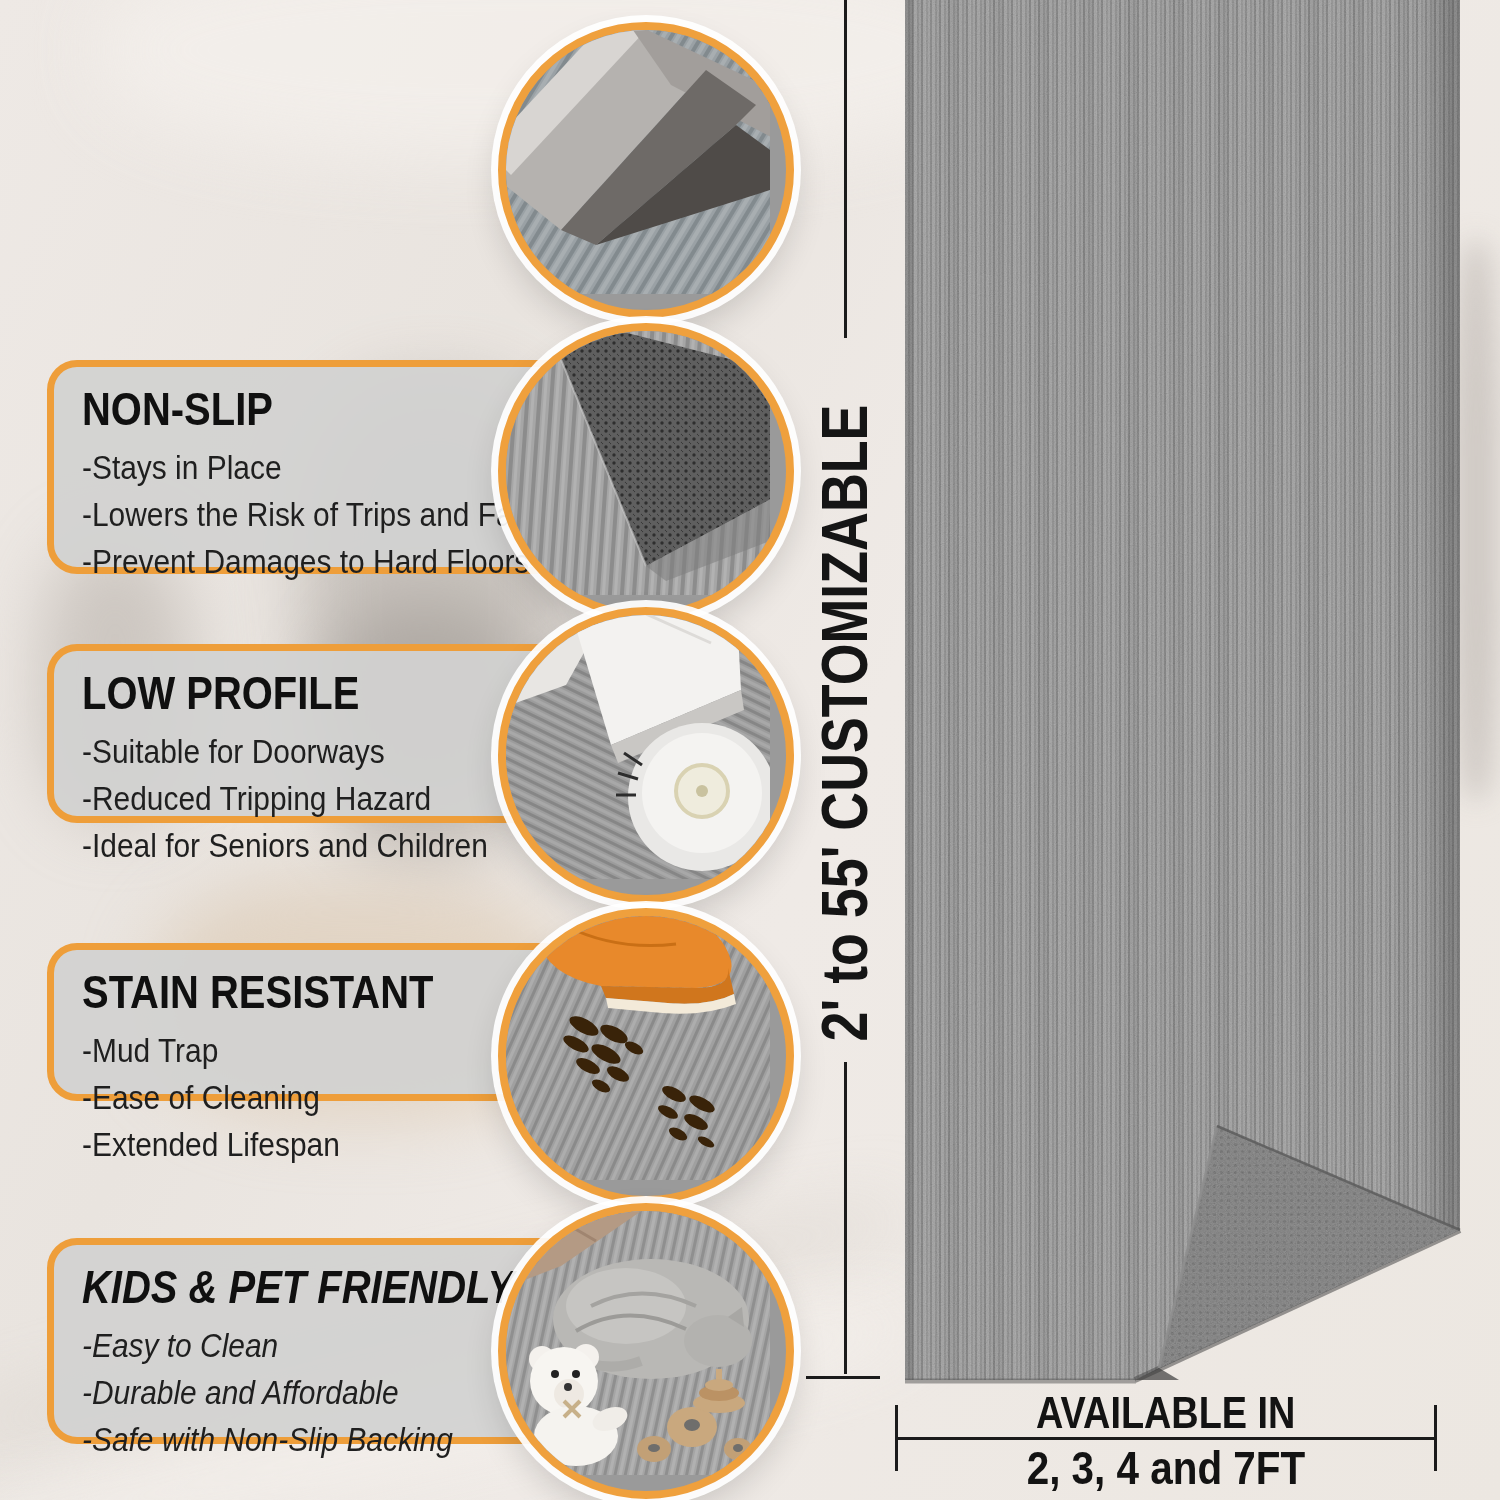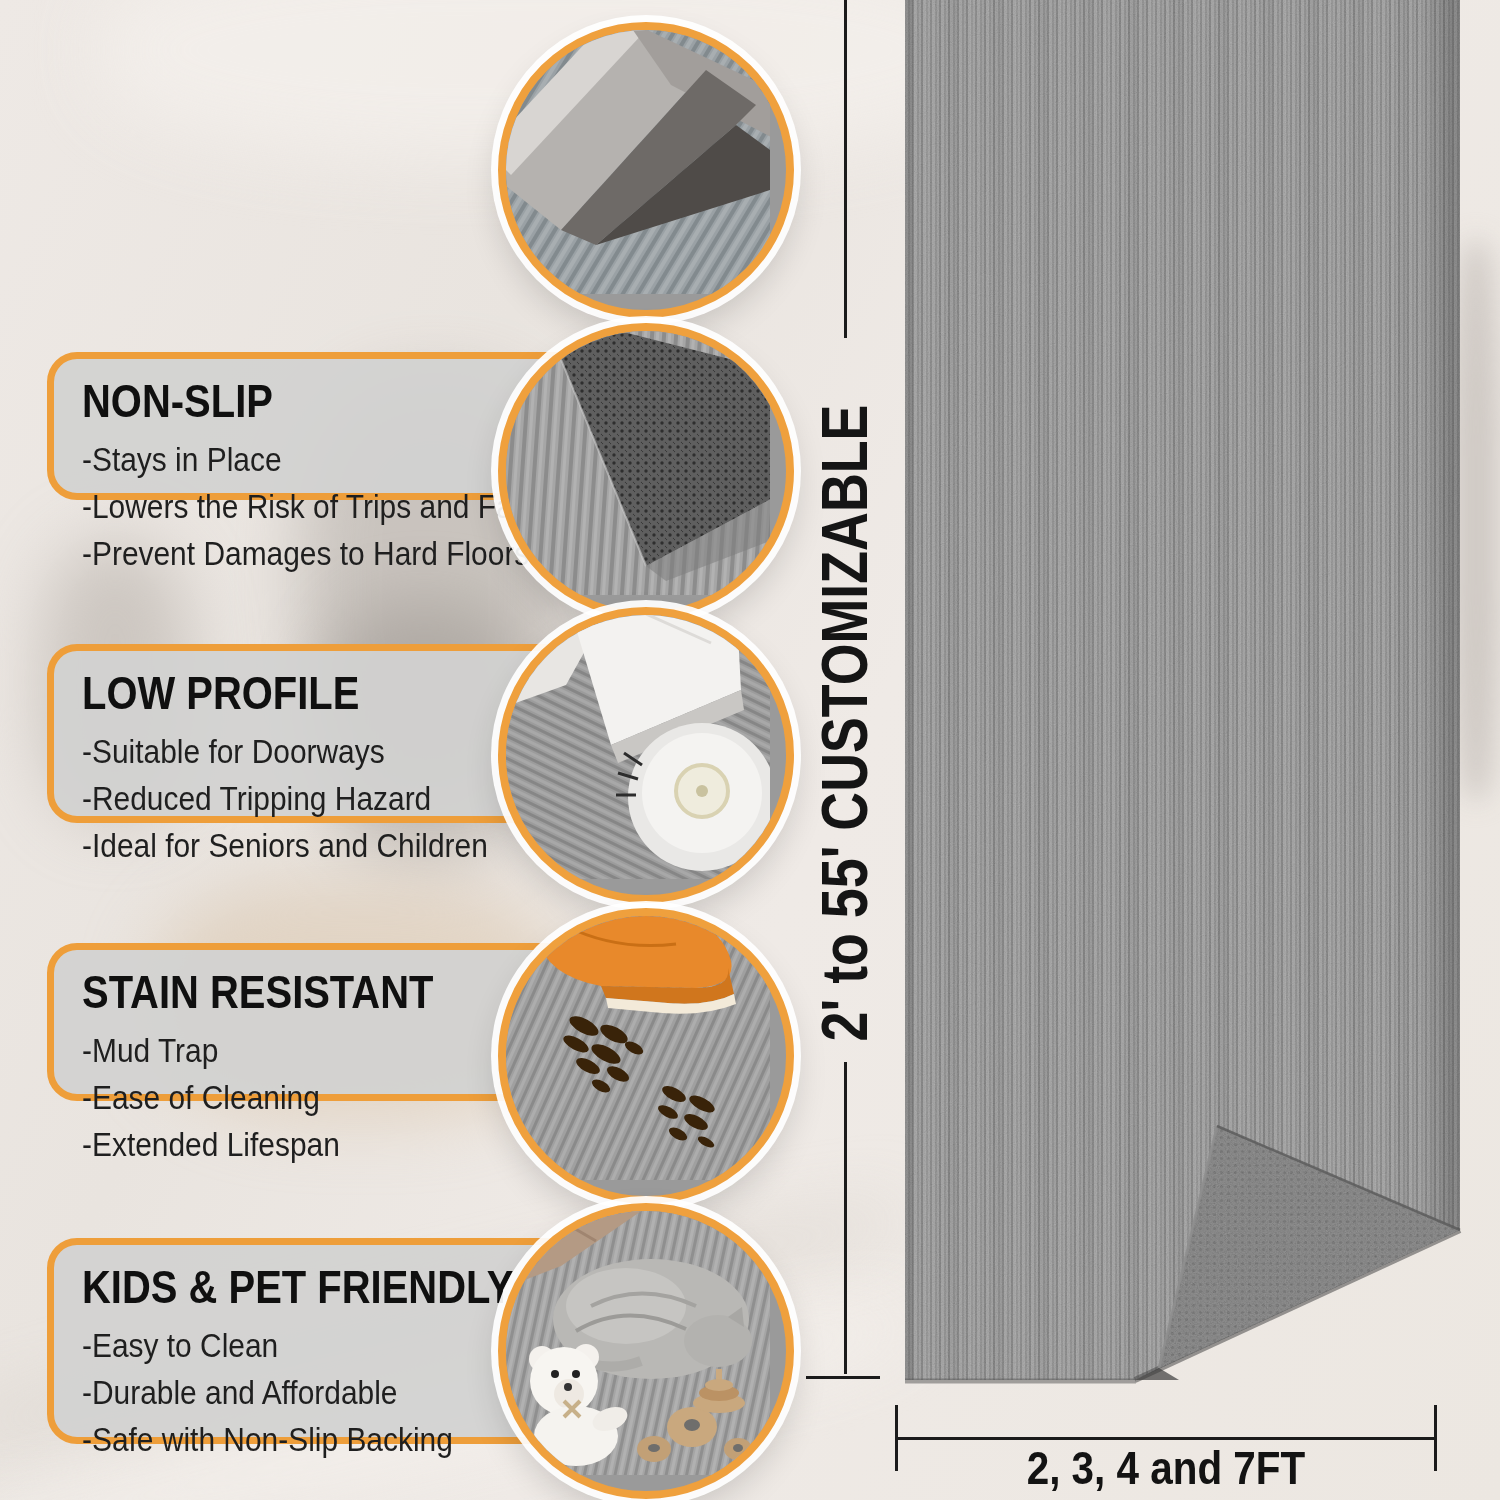--- a/index.html
+++ b/index.html
@@ -50,24 +50,24 @@
   }
   .fbox h2{
     margin:2px 0 8px 0;font-size:47px;font-weight:800;color:#101010;
     transform:scaleX(0.85);transform-origin:0 50%;white-space:nowrap;letter-spacing:0;
   }
   .fitem{
     font-size:34px;color:#1f1f1f;line-height:1.38;
     transform:scaleX(0.88);transform-origin:0 50%;white-space:nowrap;
   }
   .fb1{top:63px;height:193px;}
-  .fb2{top:352px;height:148px;}
+  .fb2{top:360px;height:214px;}
   .fb3{top:644px;height:179px;}
   .fb4{top:943px;height:158px;}
-  .fb5{top:1238px;height:206px;}
+  .fb5{top:1238px;height:206px;font-style:italic;}
 
   
   .pcircle{
     position:absolute;width:280px;height:280px;border-radius:50%;
     border:8px solid #efa03d;overflow:hidden;background:#9a9a9a;
     box-shadow:0 0 0 7px rgba(255,255,255,0.92), 0 16px 34px rgba(0,0,0,0.16);
   }
   .pc1{left:498px;top:22px;}
   .pc2{left:498px;top:323px;}
   .pc3{left:498px;top:607px;}
@@ -151,20 +151,23 @@
   </svg>
 
   <div class="dim v-top"></div>
   <div class="dim v-bot"></div>
   <div class="dim v-cap"></div>
   <div class="v-label">2' to 55' CUSTOMIZABLE</div>
 
   <div class="dim h-line"></div>
   <div class="dim h-capl"></div>
   <div class="dim h-capr"></div>
+  <div class="avail avail-1">
+    <span>AVAILABLE IN</span>
+  </div>
   <div class="avail avail-2">
     <span>2, 3, 4 and 7FT</span>
   </div>
 
 
   <div class="fbox fb2">
     <h2>NON-SLIP</h2>
     <div class="fitem">-Stays in Place</div>
     <div class="fitem">-Lowers the Risk of Trips and Falls</div>
     <div class="fitem">-Prevent Damages to Hard Floors</div>

